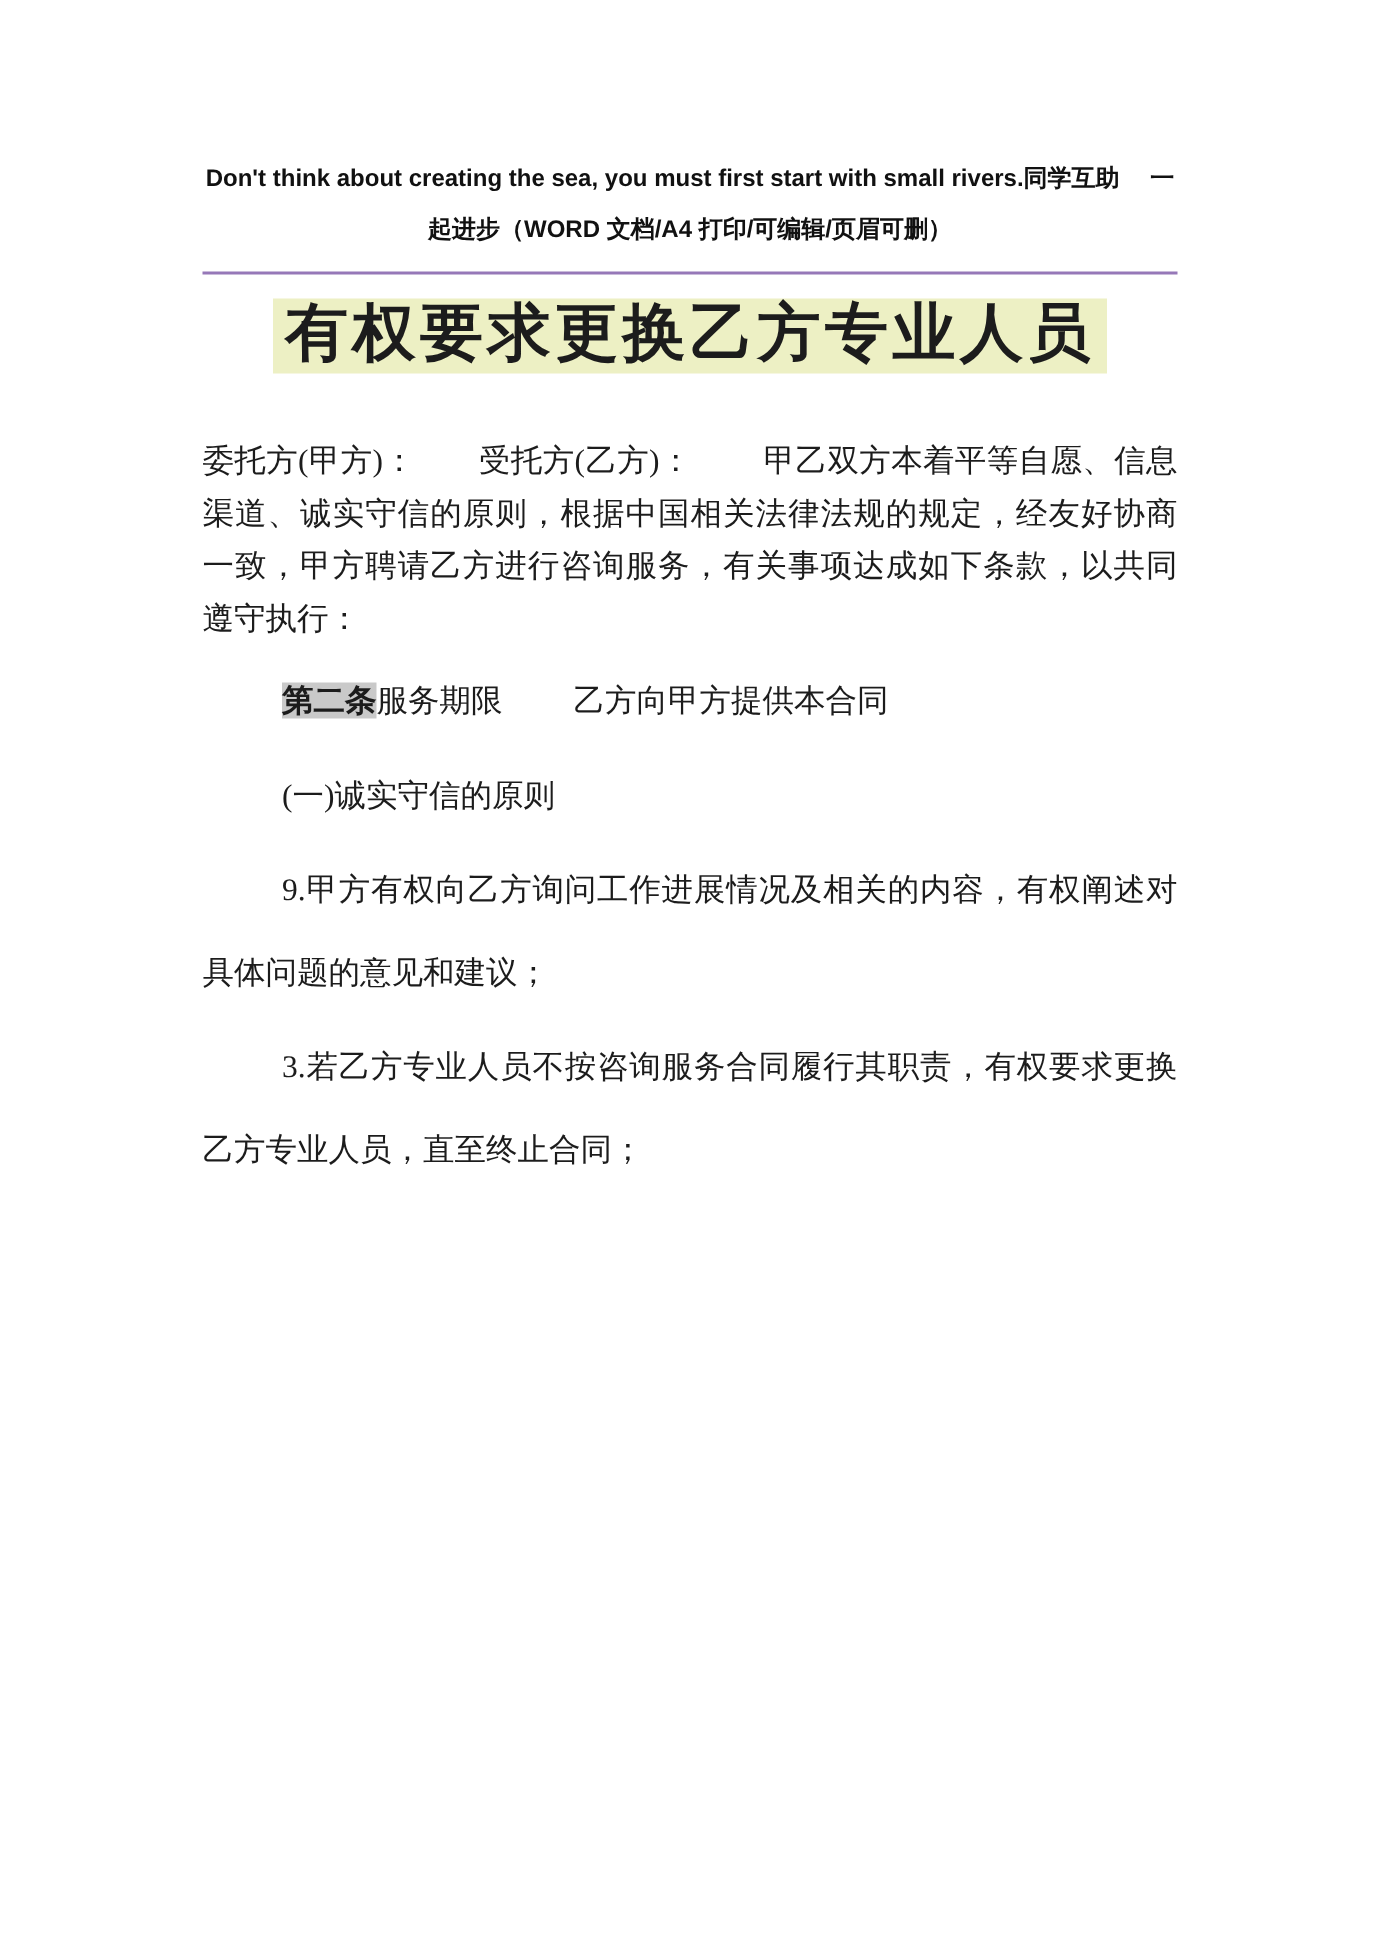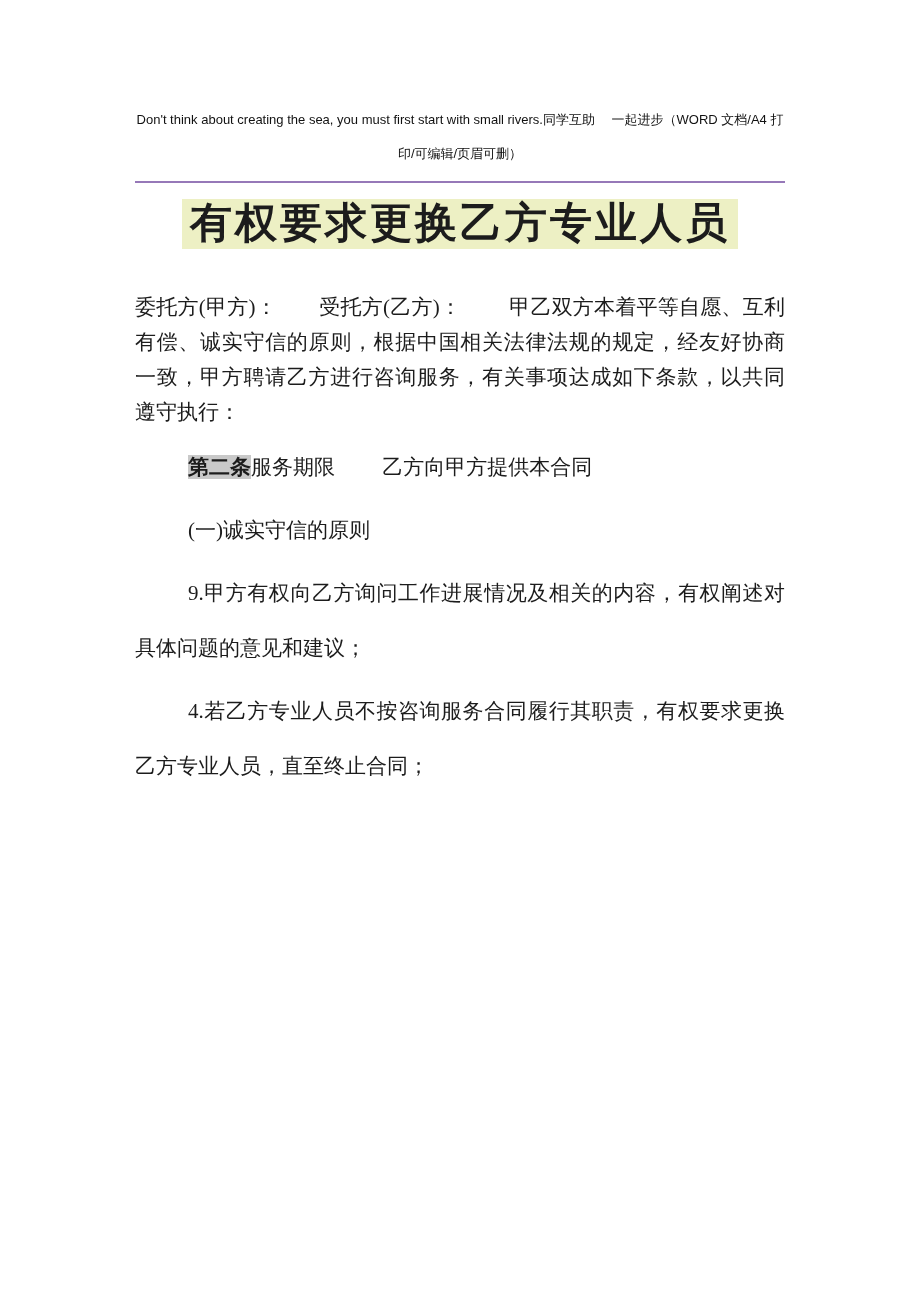--- a/index.html
+++ b/index.html
@@ -20,25 +20,25 @@
     font-family: "Liberation Serif", "DejaVu Serif", serif;
     color: var(--text);
   }
   .content {
     width: 650px;
     margin: 0 auto;
     padding-top: 103px;
   }
   .header-text {
     font-family: "Liberation Sans", "DejaVu Sans", sans-serif;
-    font-size: 13px;
+    font-size: 16px;
     line-height: 34px;
     text-align: center;
     color: #111111;
-    font-weight: 400;
+    font-weight: 700;
   }
   .header-rule {
     border: none;
     border-top: 2px solid var(--separator);
     margin-top: 10px;
     height: 0;
   }
   .doc-title {
     margin-top: 11px;
     text-align: center;
@@ -77,21 +77,21 @@
 <div class="page">
   <div class="content">
 
     <p class="header-text">Don't think about creating the sea, you must first start with small rivers.同学互助　 一起进步（WORD 文档/A4 打印/可编辑/页眉可删）</p>
 
     <hr class="header-rule">
 
     <h1 class="doc-title"><span class="hl">有权要求更换乙方专业人员</span></h1>
 
     <div class="body-block">
-        <p class="para intro"><span>委托方(甲方)：　　受托方(乙方)：　　 甲乙双方本着平等自愿、互利有偿、诚实守信的原则，根据中国相关法律法规的规定，经友好协商一致，甲方聘请乙方进行咨询服务，有关事项达成如下条款，以共同遵守执行：</span></p>
+        <p class="para intro"><span>委托方(甲方)：　　受托方(乙方)：　　 甲乙双方本着平等自愿、信息渠道、诚实守信的原则，根据中国相关法律法规的规定，经友好协商一致，甲方聘请乙方进行咨询服务，有关事项达成如下条款，以共同遵守执行：</span></p>
         <p class="para clause"><span class="clause-label">第二条</span><span>服务期限　　 乙方向甲方提供本合同</span></p>
         <p class="para clause"><span>(一)诚实守信的原则</span></p>
         <p class="para clause"><span>9.甲方有权向乙方询问工作进展情况及相关的内容，有权阐述对具体问题的意见和建议；</span></p>
-        <p class="para clause"><span>4.若乙方专业人员不按咨询服务合同履行其职责，有权要求更换乙方专业人员，直至终止合同；</span></p>
+        <p class="para clause"><span>3.若乙方专业人员不按咨询服务合同履行其职责，有权要求更换乙方专业人员，直至终止合同；</span></p>
       </div>
 
   </div>
 </div>
 
 </body></html>

